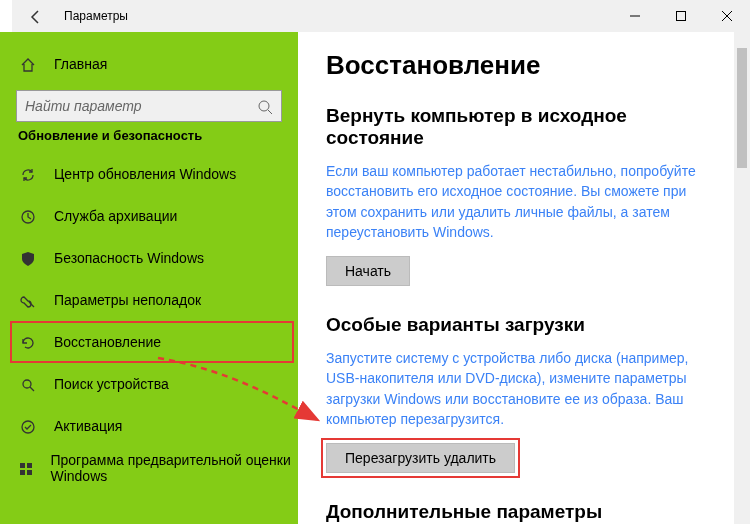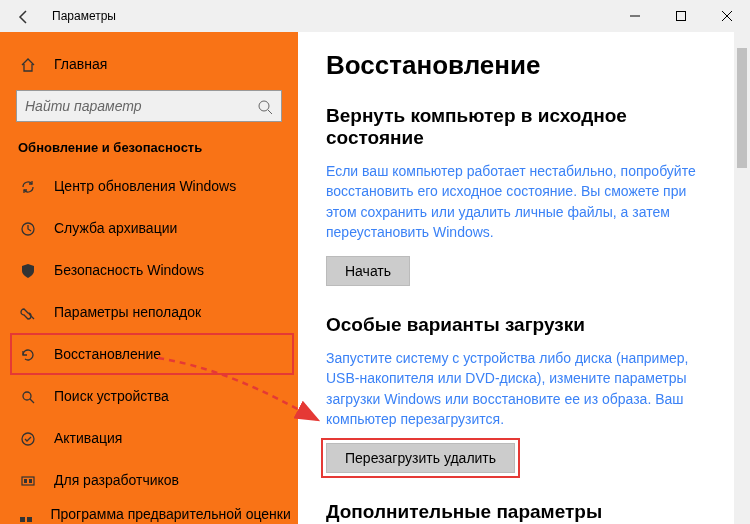--- a/index.html
+++ b/index.html
@@ -1,31 +1,31 @@
 <!DOCTYPE html>
 <html><head>
 <meta charset="utf-8">
 <style>
   * { margin: 0; padding: 0; box-sizing: border-box; font-family: "Segoe UI", Tahoma, sans-serif; }
   body { width: 750px; height: 524px; background: #fff; overflow: hidden; position: relative; }
 
-  .titlebar { height: 32px; display: flex; align-items: center; background: #f0f0f0; }
+  .titlebar { height: 32px; display: flex; align-items: center; background: #f0f0f0; margin-left: 12px; }
   .titlebar .back { width: 48px; text-align: center; font-size: 16px; color: #333; }
   .titlebar .title { flex: 1; font-size: 12px; color: #000; padding-left: 4px; }
   .titlebar .win-controls { display: flex; }
   .titlebar .win-btn { width: 46px; height: 32px; display: flex; align-items: center; justify-content: center; font-size: 10px; color: #000; }
 
   .main { display: flex; height: calc(524px - 32px); }
 
-  .sidebar { width: 298px; background: #f97316; padding: 12px 0 0 0; position: relative; }
+  .sidebar { width: 298px; background: #84cc16; padding: 12px 0 0 0; position: relative; }
   .home-row { display: flex; align-items: center; height: 40px; padding-left: 18px; }
   .home-row .icon { width: 20px; text-align: center; margin-right: 16px; }
   .home-row .label { font-size: 14px; }
 
-  .search-box { margin: 6px 16px 12px 16px; height: 32px; border: 1px solid #999; background: #fff0; display: flex; align-items: center; padding: 0 8px; background: #f0f0f0; }
+  .search-box { margin: 6px 16px 0 16px; height: 32px; border: 1px solid #999; background: #fff0; display: flex; align-items: center; padding: 0 8px; background: #f0f0f0; }
   .search-box input { border: none; background: transparent; flex: 1; font-size: 14px; outline: none; color: #666; font-style: italic; }
   .search-box input::placeholder { color: #666; font-style: italic; }
   .search-box .sicon { color: #666; font-size: 14px; }
 
   .section-header { font-size: 13px; font-weight: 600; padding: 6px 18px 10px 18px; }
 
   .nav-item { display: flex; align-items: center; height: 42px; padding-left: 18px; position: relative; }
   .nav-item .icon { width: 20px; text-align: center; margin-right: 16px; font-size: 15px; color: #333; }
   .nav-item .label { font-size: 14px; color: #000; }
 
@@ -147,28 +147,20 @@
         </div>
         <div class="nav-item">
           <span class="icon"><svg class="icon-svg" viewBox="0 0 16 16">
               <circle cx="8" cy="8" r="6" stroke="#333" fill="none" stroke-width="1.3"></circle>
               <path d="M5 8l2 2 4-4" stroke="#333" fill="none" stroke-width="1.3"></path>
             </svg></span>
           <span class="label">Активация</span>
         </div>
         <div class="nav-item">
           <span class="icon"><svg class="icon-svg" viewBox="0 0 16 16">
-              <rect x="2" y="4" width="12" height="8" stroke="#333" fill="none" stroke-width="1.2"></rect>
-              <rect x="4" y="6" width="3" height="4" fill="#333"></rect>
-              <rect x="9" y="6" width="3" height="4" fill="#333"></rect>
-            </svg></span>
-          <span class="label">Для разработчиков</span>
-        </div>
-        <div class="nav-item">
-          <span class="icon"><svg class="icon-svg" viewBox="0 0 16 16">
               <rect x="2" y="2" width="5" height="5" fill="#333"></rect>
               <rect x="9" y="2" width="5" height="5" fill="#333"></rect>
               <rect x="2" y="9" width="5" height="5" fill="#333"></rect>
               <rect x="9" y="9" width="5" height="5" fill="#333"></rect>
             </svg></span>
           <span class="label">Программа предварительной оценки Windows</span>
         </div>
       </div>
   </div>
 

